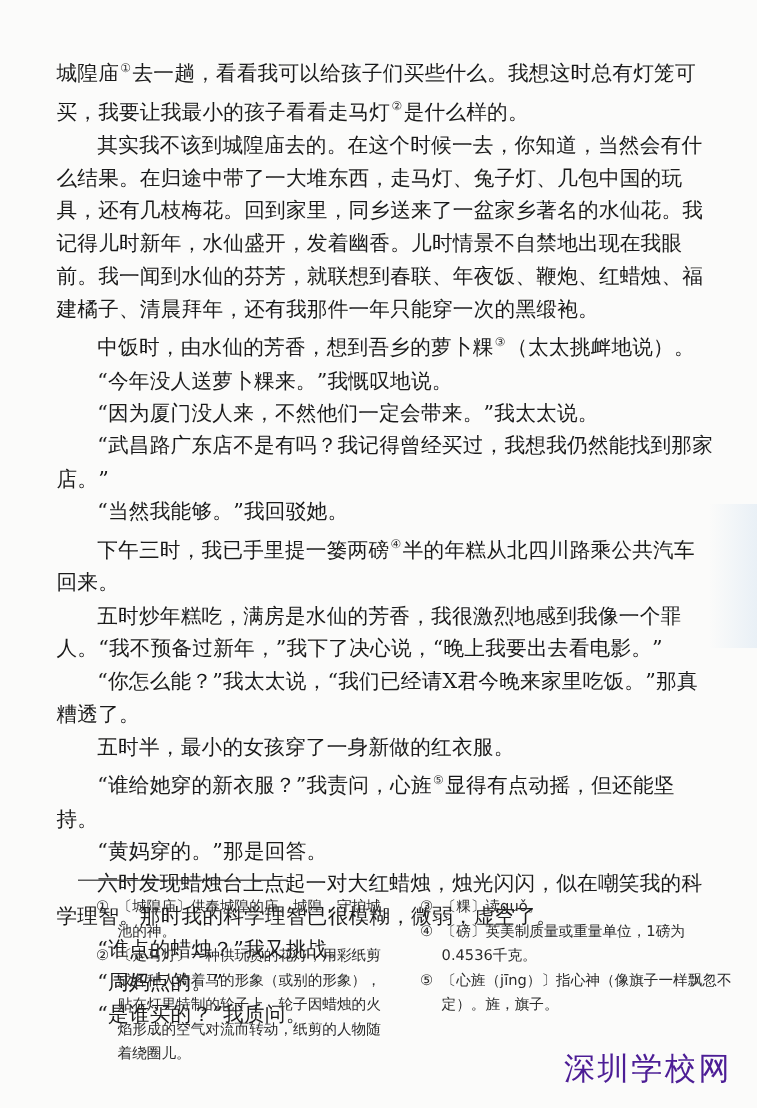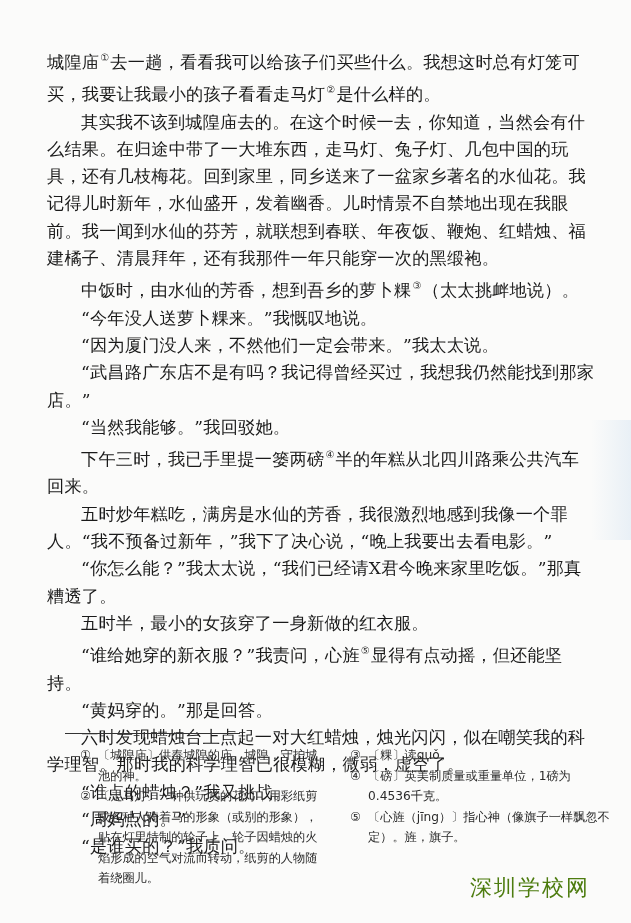--- a/index.html
+++ b/index.html
@@ -30,21 +30,21 @@
   }
   .notes.left { left: 65px; width: 240px; margin-left: 15px; }
   .notes.right { left: 350px; width: 260px; }
   .note { padding-left: 18px; text-indent: -18px; margin: 0; }
   .note .num { display: inline-block; width: 18px; text-indent: 0; }
   .footer-page {
     position: absolute; left: 315px; top: 944px; font-size: 13px; color: #222; text-align: center;
   }
   .footer-page .pn { margin-right: 14px; }
   .watermark {
-    position: absolute; left: 470px; top: 873px; font-size: 22px; color: #4d7c0f;
+    position: absolute; left: 470px; top: 873px; font-size: 26px; color: #4c1d95;
     letter-spacing: 2px; font-family: "DejaVu Sans", "Liberation Sans", sans-serif;
   }
 </style>
 </head>
 <body>
 
 <div class="page-shadow"></div>
 
 <div class="body-text">
   <p class="flush">

